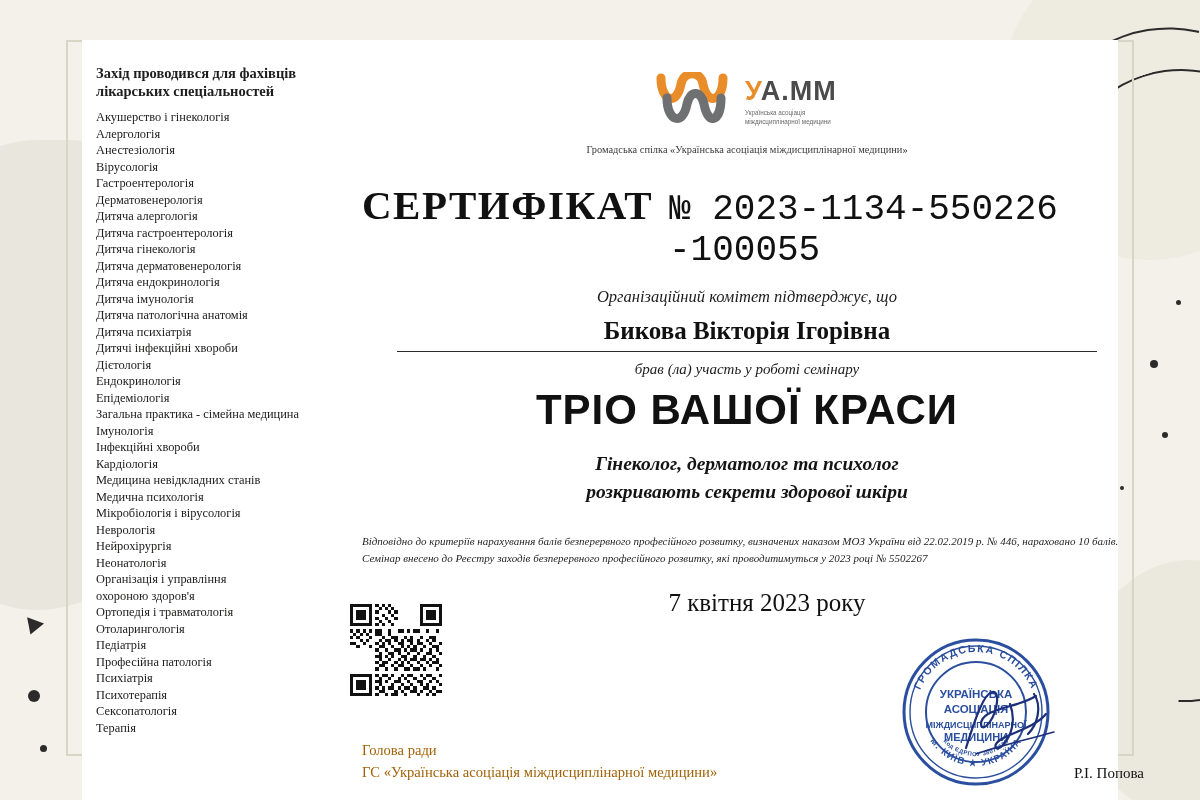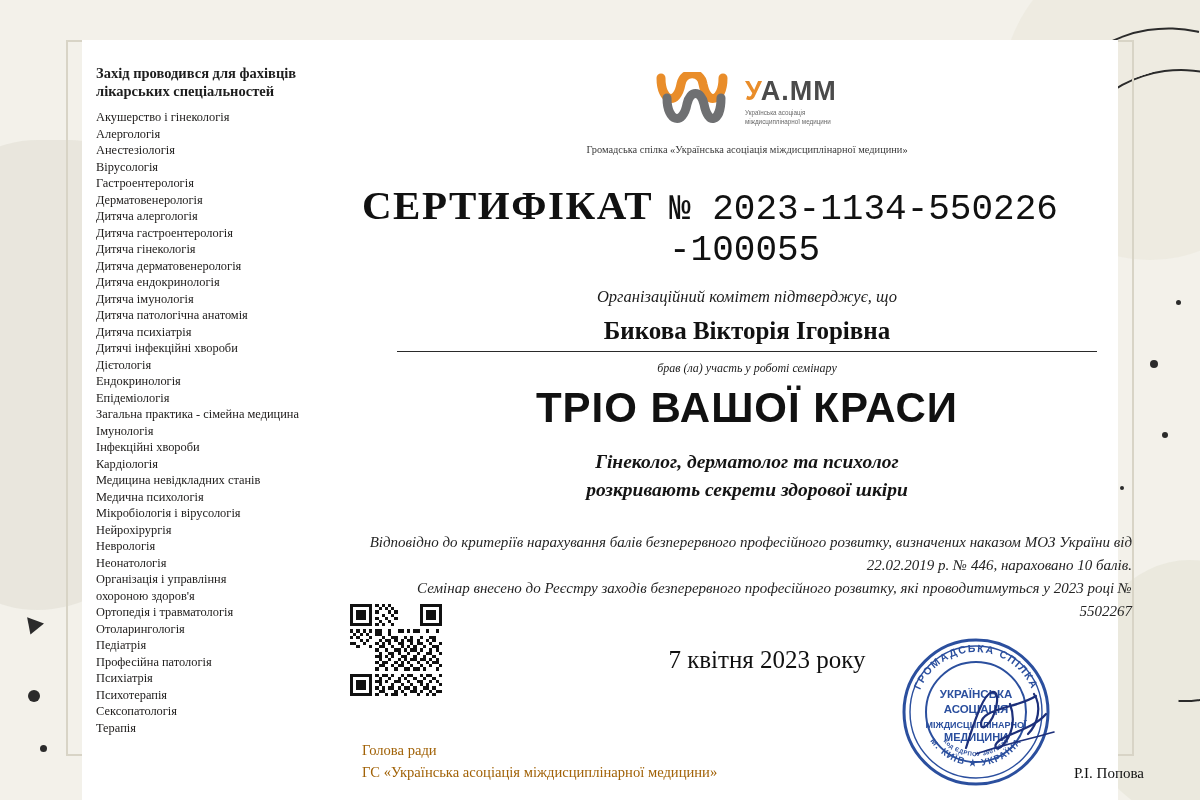--- a/index.html
+++ b/index.html
@@ -173,21 +173,21 @@
     font-family: "Liberation Serif", serif;
   }
   .name-rule {
     height: 1px;
     background: #2a2a2a;
     width: 100%;
   }
   .participated {
     text-align: center;
     font-style: italic;
-    font-size: 12px;
+    font-size: 15px;
     margin-top: 9px;
     color: #1b1b1b;
   }
 
   .event-title {
     text-align: center;
     font-size: 42px;
     font-weight: bold;
     letter-spacing: 1px;
     margin-top: 8px;
@@ -202,23 +202,23 @@
     font-size: 19.5px;
     line-height: 1.45;
     margin-top: 16px;
     color: #141414;
     font-family: "Liberation Serif", serif;
   }
 
   .fine-print {
     margin: 26px auto 0;
     width: 770px;
-    text-align: right;
+    text-align: left;
     font-style: italic;
-    font-size: 15px;
+    font-size: 11px;
     line-height: 1.55;
     color: #242424;
   }
 
   .date {
     text-align: center;
     font-size: 25px;
     margin-top: 22px;
     color: #111;
     margin-left: 40px;
@@ -305,22 +305,22 @@
       <li>Дієтологія</li>
       <li>Ендокринологія</li>
       <li>Епідеміологія</li>
       <li>Загальна практика - сімейна медицина</li>
       <li>Імунологія</li>
       <li>Інфекційні хвороби</li>
       <li>Кардіологія</li>
       <li>Медицина невідкладних станів</li>
       <li>Медична психологія</li>
       <li>Мікробіологія і вірусологія</li>
+      <li>Неврологія</li>
       <li>Нейрохірургія</li>
-      <li>Неврологія</li>
       <li>Неонатологія</li>
       <li>Організація і управління
 охороною здоров'я</li>
       <li>Ортопедія і травматологія</li>
       <li>Отоларингологія</li>
       <li>Педіатрія</li>
       <li>Професійна патологія</li>
       <li>Психіатрія</li>
       <li>Психотерапія</li>
       <li>Сексопатологія</li>

